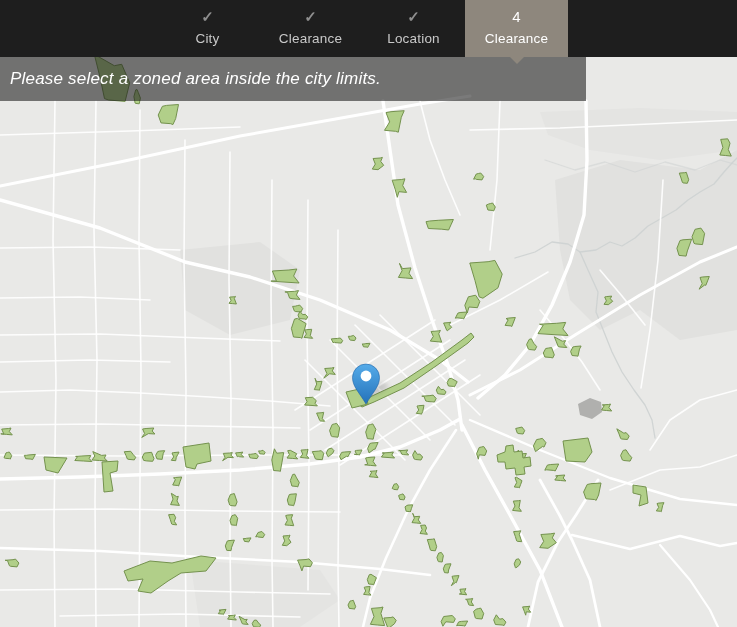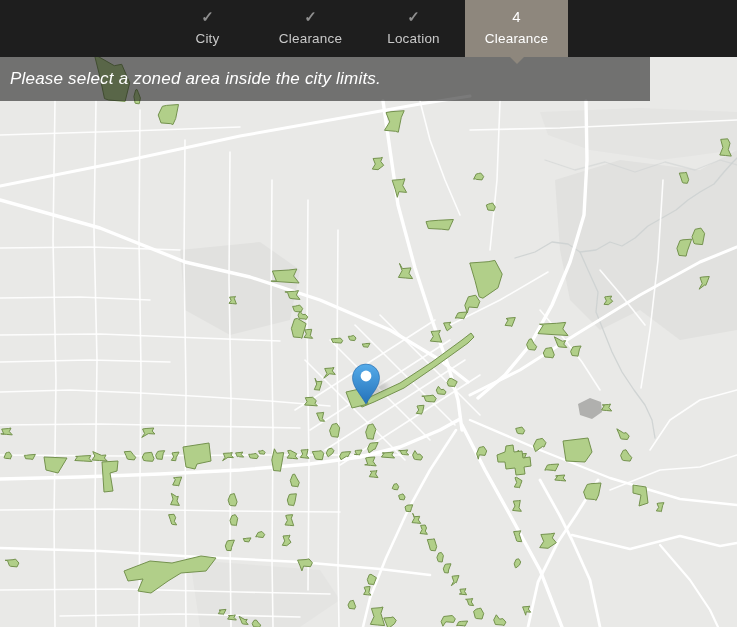--- a/index.html
+++ b/index.html
@@ -5,21 +5,21 @@
   html,body{margin:0;padding:0;background:#111;}
   #app{position:relative;width:737px;height:627px;overflow:hidden;font-family:"Liberation Sans",sans-serif;}
   
   #stepper-bar{position:absolute;left:0;top:0;width:737px;height:57px;z-index:30;}
   #steps{position:absolute;left:156px;top:0;height:57px;display:flex;}
   .step{width:103px;height:57px;display:flex;flex-direction:column;align-items:center;justify-content:flex-start;padding-top:9px;box-sizing:border-box;position:relative;cursor:pointer;}
   .step .glyph{font-size:15px;line-height:16px;font-weight:bold;}
   .step .lbl{font-size:13.5px;line-height:14px;margin-top:7px;letter-spacing:.2px;}
   .step .caret{position:absolute;left:50%;bottom:-7px;margin-left:-8px;width:0;height:0;border-left:8px solid transparent;border-right:8px solid transparent;border-top:8px solid transparent;}
   
-  #banner{position:absolute;left:0;top:57px;width:650px;height:44px;z-index:20;display:flex;align-items:center;box-sizing:border-box;padding-left:10px;}
+  #banner{position:absolute;left:0;top:57px;width:586px;height:44px;z-index:20;display:flex;align-items:center;box-sizing:border-box;padding-left:10px;}
   #banner .msg{font-style:italic;font-size:17px;letter-spacing:.2px;}
   
   #map{position:absolute;left:0;top:57px;width:737px;height:570px;z-index:10;cursor:default;}
 </style>
 </head>
 <body>
 
 <div id="app">
   <div id="stepper-bar" style="background: rgb(30, 30, 30);">
       <div id="steps">

